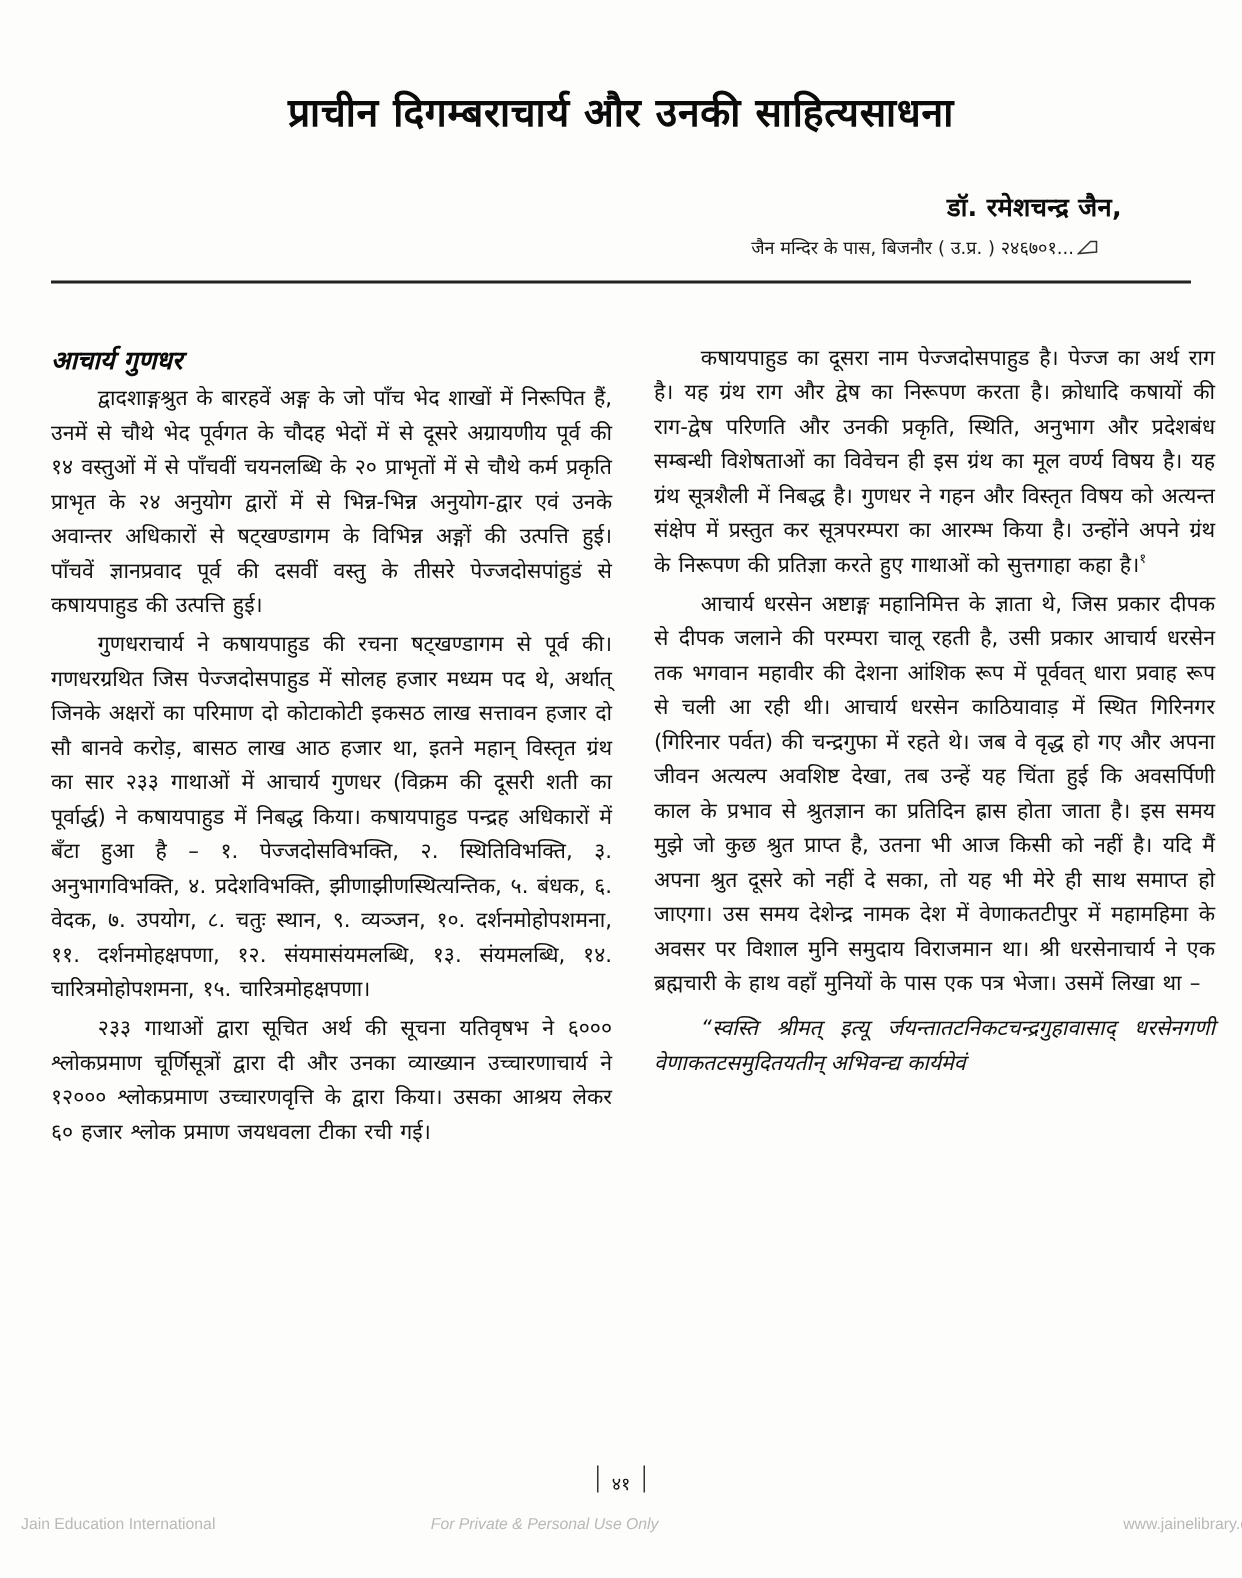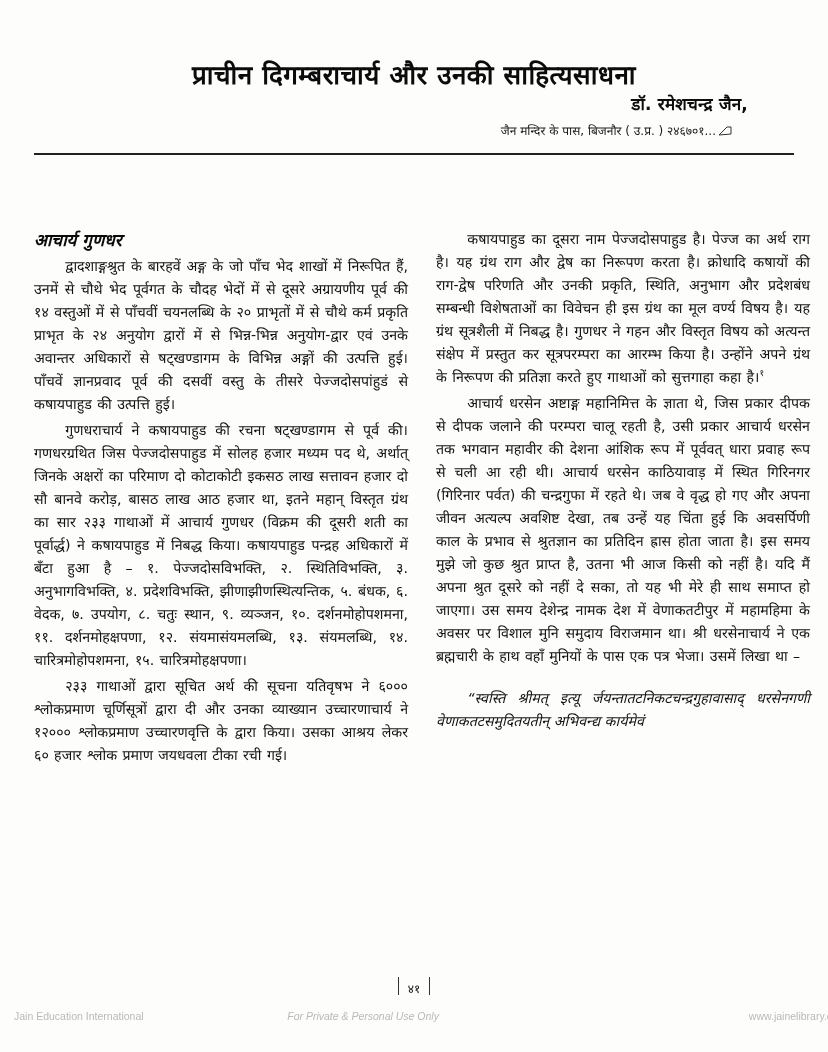--- a/index.html
+++ b/index.html
@@ -28,20 +28,21 @@
     font-size: 26px;
     font-weight: 700;
     letter-spacing: 0.5px;
     margin: 0;
     padding-top: 56px;
     color: #0b0b0b;
     font-family: "DejaVu Sans", "Liberation Sans", sans-serif;
   }
 
   .author-block {
+    margin-top: 34px;
     padding-right: 80px;
     text-align: right;
   }
   .author-name {
     font-size: 17px;
     font-weight: 700;
     color: #0d0d0d;
     font-family: "DejaVu Sans", "Liberation Sans", sans-serif;
     letter-spacing: 0.2px;
   }
@@ -105,21 +106,21 @@
 
   p.body-text.run-head {
     text-indent: 0;
   }
   .inline-head {
     font-weight: 700;
     font-size: 15.5px;
   }
 
   .quote-block {
-    margin-top: 19px;
+    margin-top: 7px;
     font-style: italic;
     font-size: 14.2px;
     line-height: 1.62;
     text-align: justify;
     text-indent: 2.2em;
     font-family: "DejaVu Sans", "Liberation Sans", sans-serif;
   }
 
   sup.fn { font-size: 9px; vertical-align: super; }
 

